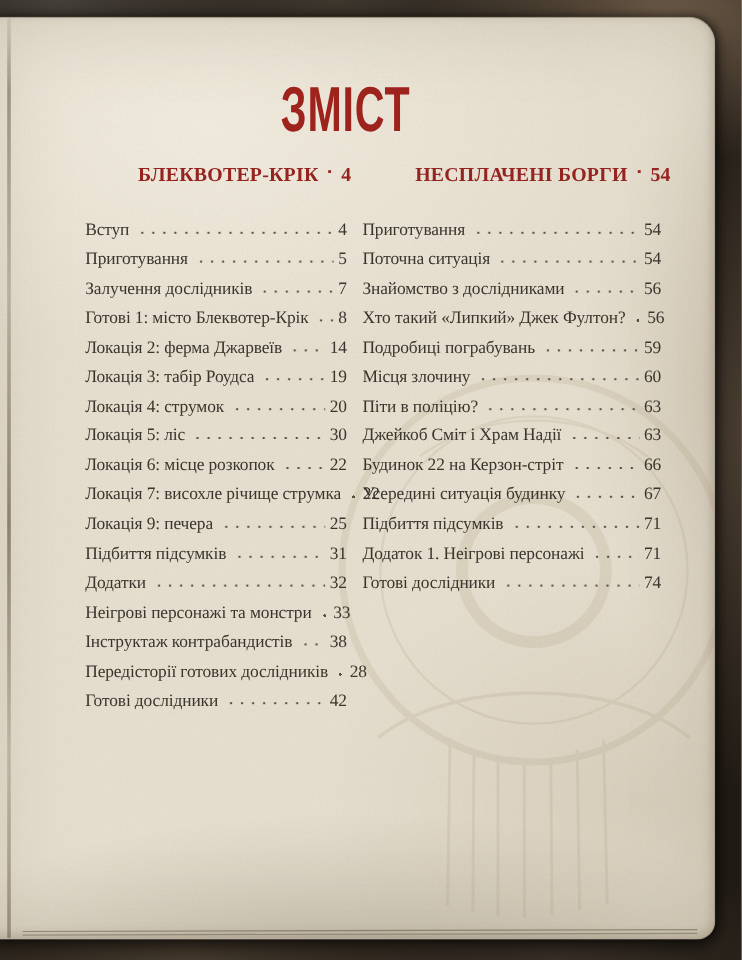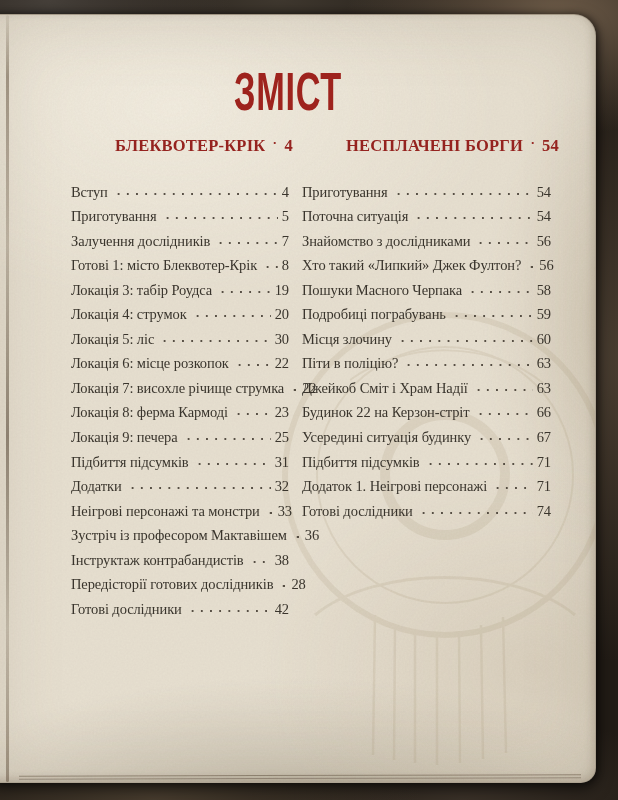--- a/index.html
+++ b/index.html
@@ -170,20 +170,25 @@
     <span class="dots"></span>
     <span class="pg">7</span>
   </div>
 
   <div class="toc-entry">
     <span class="lbl">Готові 1: місто Блеквотер-Крік</span>
     <span class="dots"></span>
     <span class="pg">8</span>
   </div>
 
+  <div class="toc-entry">
+    <span class="lbl">Локація 2: ферма Джарвеїв</span>
+    <span class="dots"></span>
+    <span class="pg">14</span>
+  </div>
 
   <div class="toc-entry">
     <span class="lbl">Локація 3: табір Роудса</span>
     <span class="dots"></span>
     <span class="pg">19</span>
   </div>
 
   <div class="toc-entry">
     <span class="lbl">Локація 4: струмок</span>
     <span class="dots"></span>
@@ -201,25 +206,20 @@
     <span class="dots"></span>
     <span class="pg">22</span>
   </div>
 
   <div class="toc-entry">
     <span class="lbl">Локація 7: висохле річище струмка</span>
     <span class="dots"></span>
     <span class="pg">22</span>
   </div>
 
-  <div class="toc-entry">
-    <span class="lbl">Локація 8: ферма Кармоді</span>
-    <span class="dots"></span>
-    <span class="pg">23</span>
-  </div>
 
   <div class="toc-entry">
     <span class="lbl">Локація 9: печера</span>
     <span class="dots"></span>
     <span class="pg">25</span>
   </div>
 
   <div class="toc-entry">
     <span class="lbl">Підбиття підсумків</span>
     <span class="dots"></span>
@@ -231,25 +231,20 @@
     <span class="dots"></span>
     <span class="pg">32</span>
   </div>
 
   <div class="toc-entry">
     <span class="lbl">Неігрові персонажі та монстри</span>
     <span class="dots"></span>
     <span class="pg">33</span>
   </div>
 
-  <div class="toc-entry">
-    <span class="lbl">Зустріч із професором Мактавішем</span>
-    <span class="dots"></span>
-    <span class="pg">36</span>
-  </div>
 
   <div class="toc-entry">
     <span class="lbl">Інструктаж контрабандистів</span>
     <span class="dots"></span>
     <span class="pg">38</span>
   </div>
 
   <div class="toc-entry">
     <span class="lbl">Передісторії готових дослідників</span>
     <span class="dots"></span>
@@ -289,25 +284,20 @@
     <span class="dots"></span>
     <span class="pg">56</span>
   </div>
 
   <div class="toc-entry">
     <span class="lbl">Хто такий «Липкий» Джек Фултон?</span>
     <span class="dots"></span>
     <span class="pg">56</span>
   </div>
 
-  <div class="toc-entry">
-    <span class="lbl">Пошуки Масного Черпака</span>
-    <span class="dots"></span>
-    <span class="pg">58</span>
-  </div>
 
   <div class="toc-entry">
     <span class="lbl">Подробиці пограбувань</span>
     <span class="dots"></span>
     <span class="pg">59</span>
   </div>
 
   <div class="toc-entry">
     <span class="lbl">Місця злочину</span>
     <span class="dots"></span>

